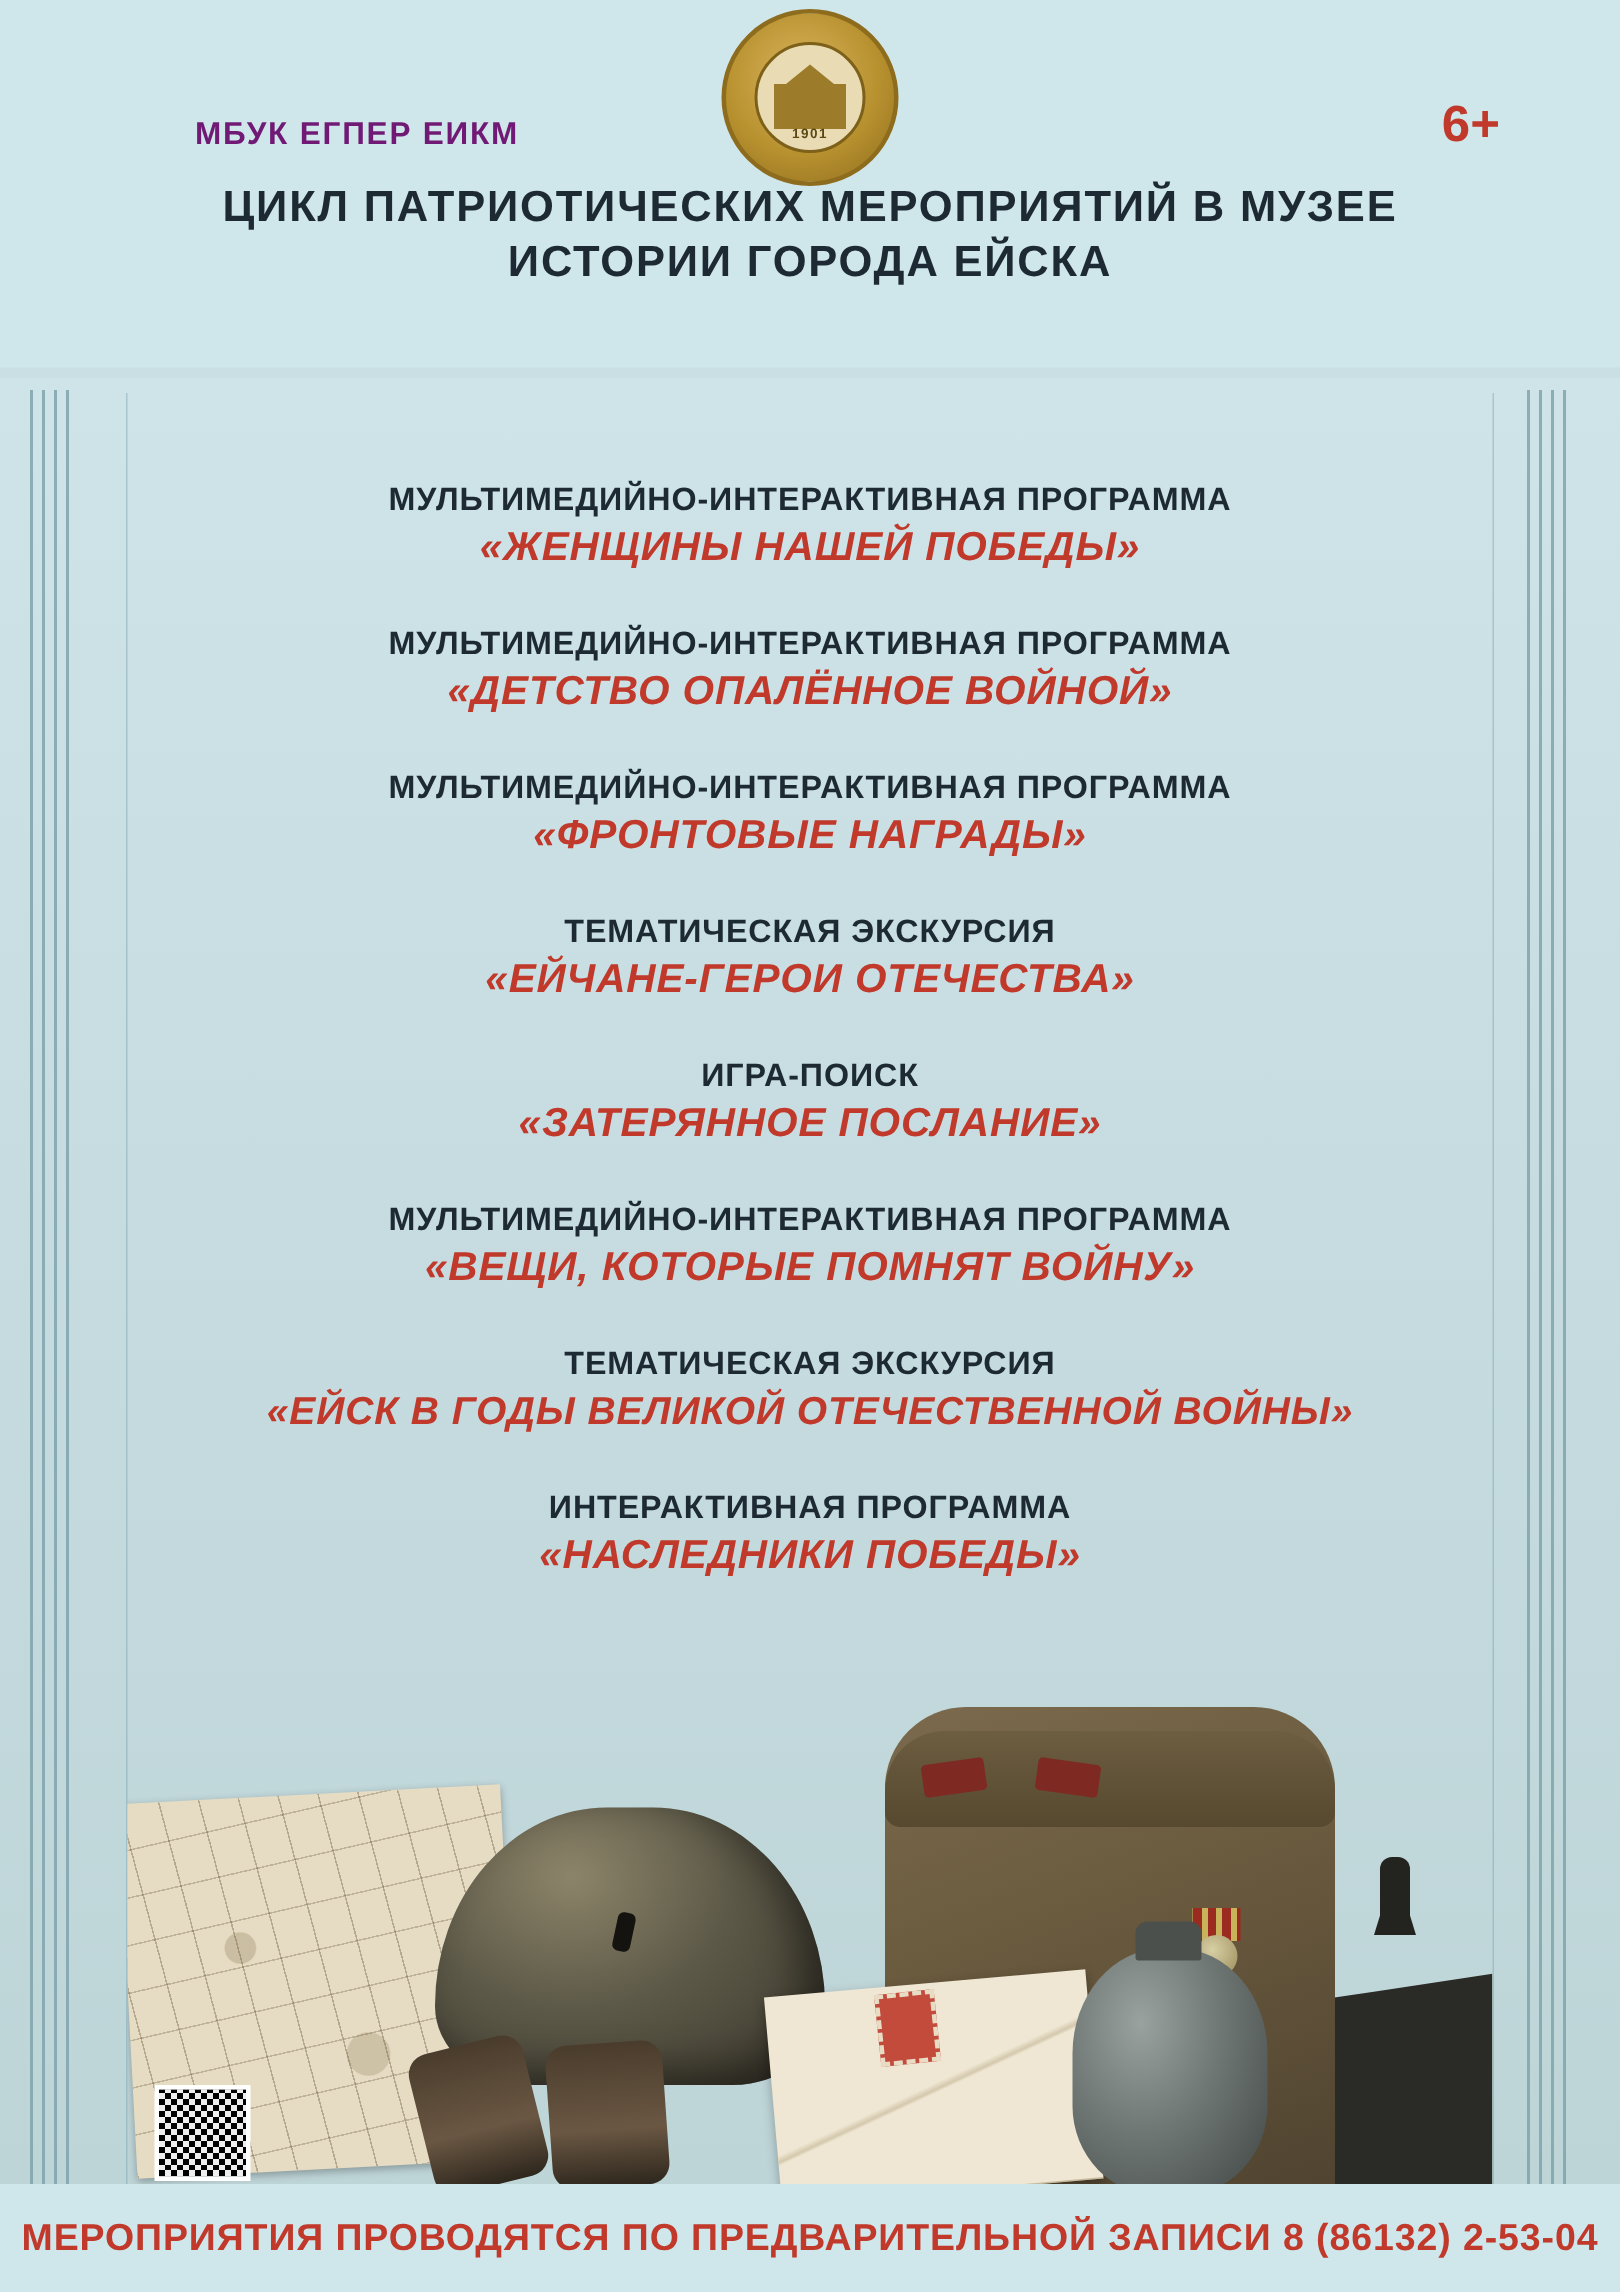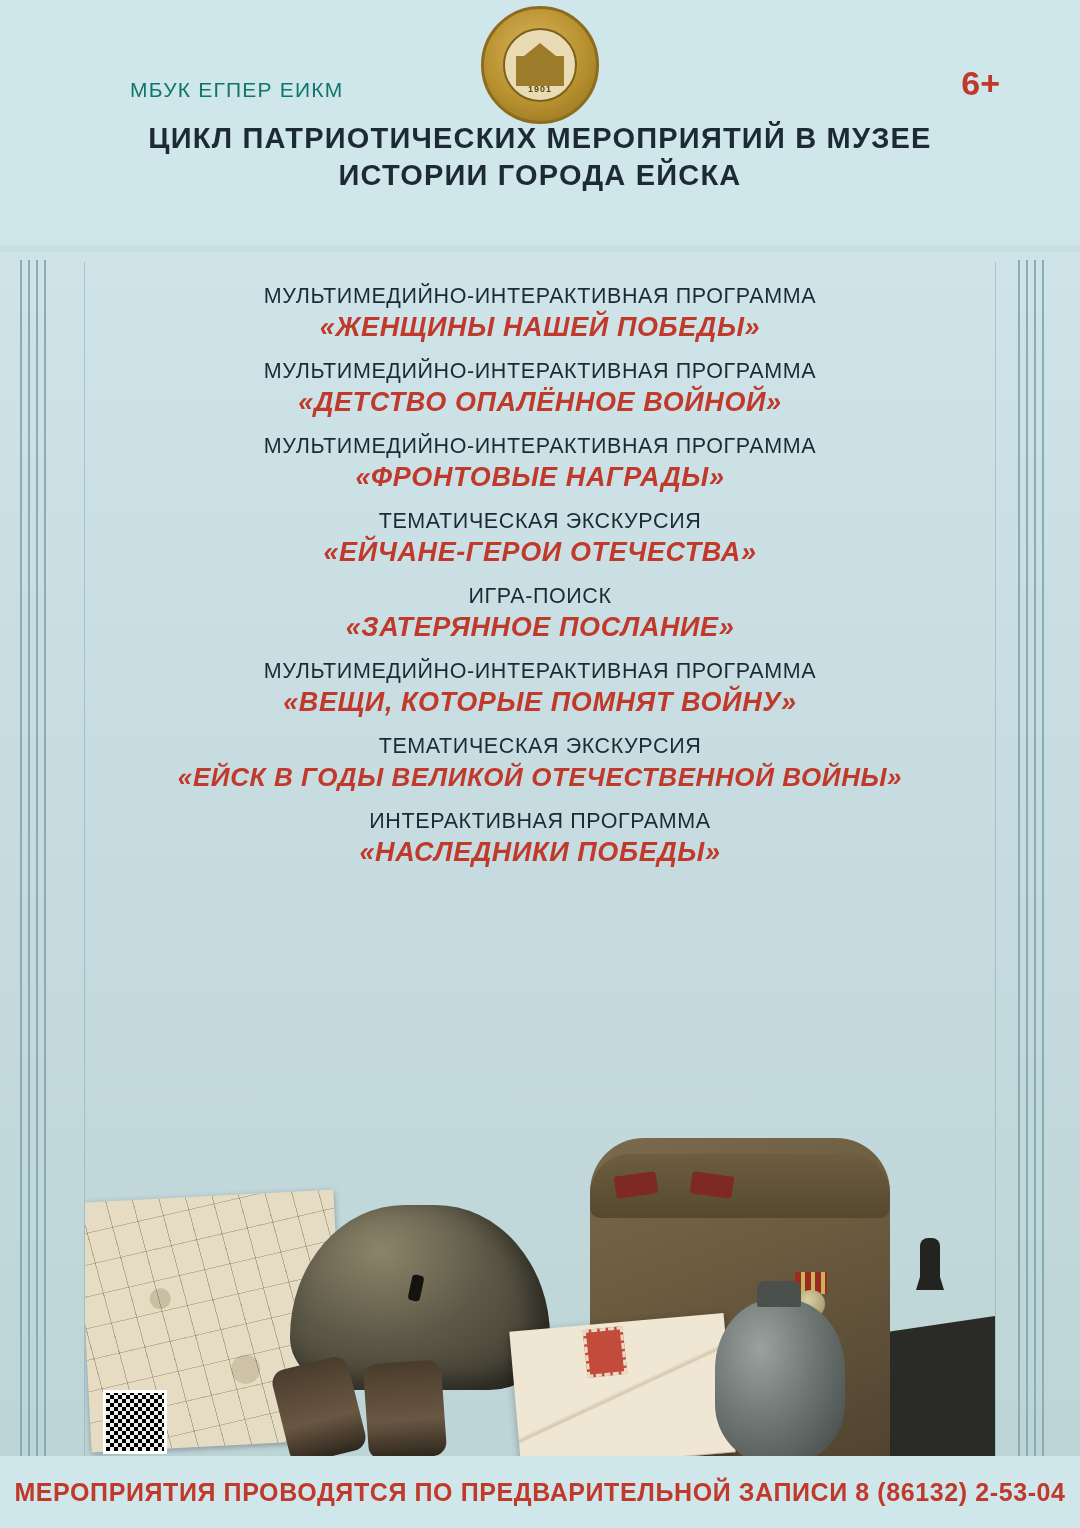--- a/index.html
+++ b/index.html
@@ -76,23 +76,23 @@
     font-size: 9px;
     color: #5c4710;
     letter-spacing: 1px;
     font-weight: bold;
   }
   .org-line {
     position: absolute;
     left: 130px;
     top: 78px;
     font-size: 21px;
-    font-weight: normal;
+    font-weight: bold;
     letter-spacing: 1.2px;
-    color: #0f766e;
+    color: #701a75;
     text-transform: uppercase;
   }
   .age-badge {
     position: absolute;
     right: 80px;
     top: 64px;
     font-size: 34px;
     font-weight: bold;
     color: #c0392b;
     letter-spacing: 0px;
@@ -144,25 +144,26 @@
     border-left: 1px solid rgba(120,160,170,.45);
     border-right: 1px solid rgba(120,160,170,.45);
   }
 
   .events {
     padding-top: 22px;
   }
   .event { text-align: center; margin-bottom: 16px; }
   .event .kind {
     font-size: 21.5px;
-    font-weight: normal;
+    font-weight: bold;
     color: #1d2a33;
     letter-spacing: .6px;
     text-transform: uppercase;
     margin-bottom: 3px;
+    margin-top: 37px;
   }
   .event .name {
     font-size: 27px;
     font-weight: bold;
     color: #c0392b;
     letter-spacing: .6px;
     text-transform: uppercase;
     font-style: italic;
   }
   .event.wide .name { font-size: 26px; }

